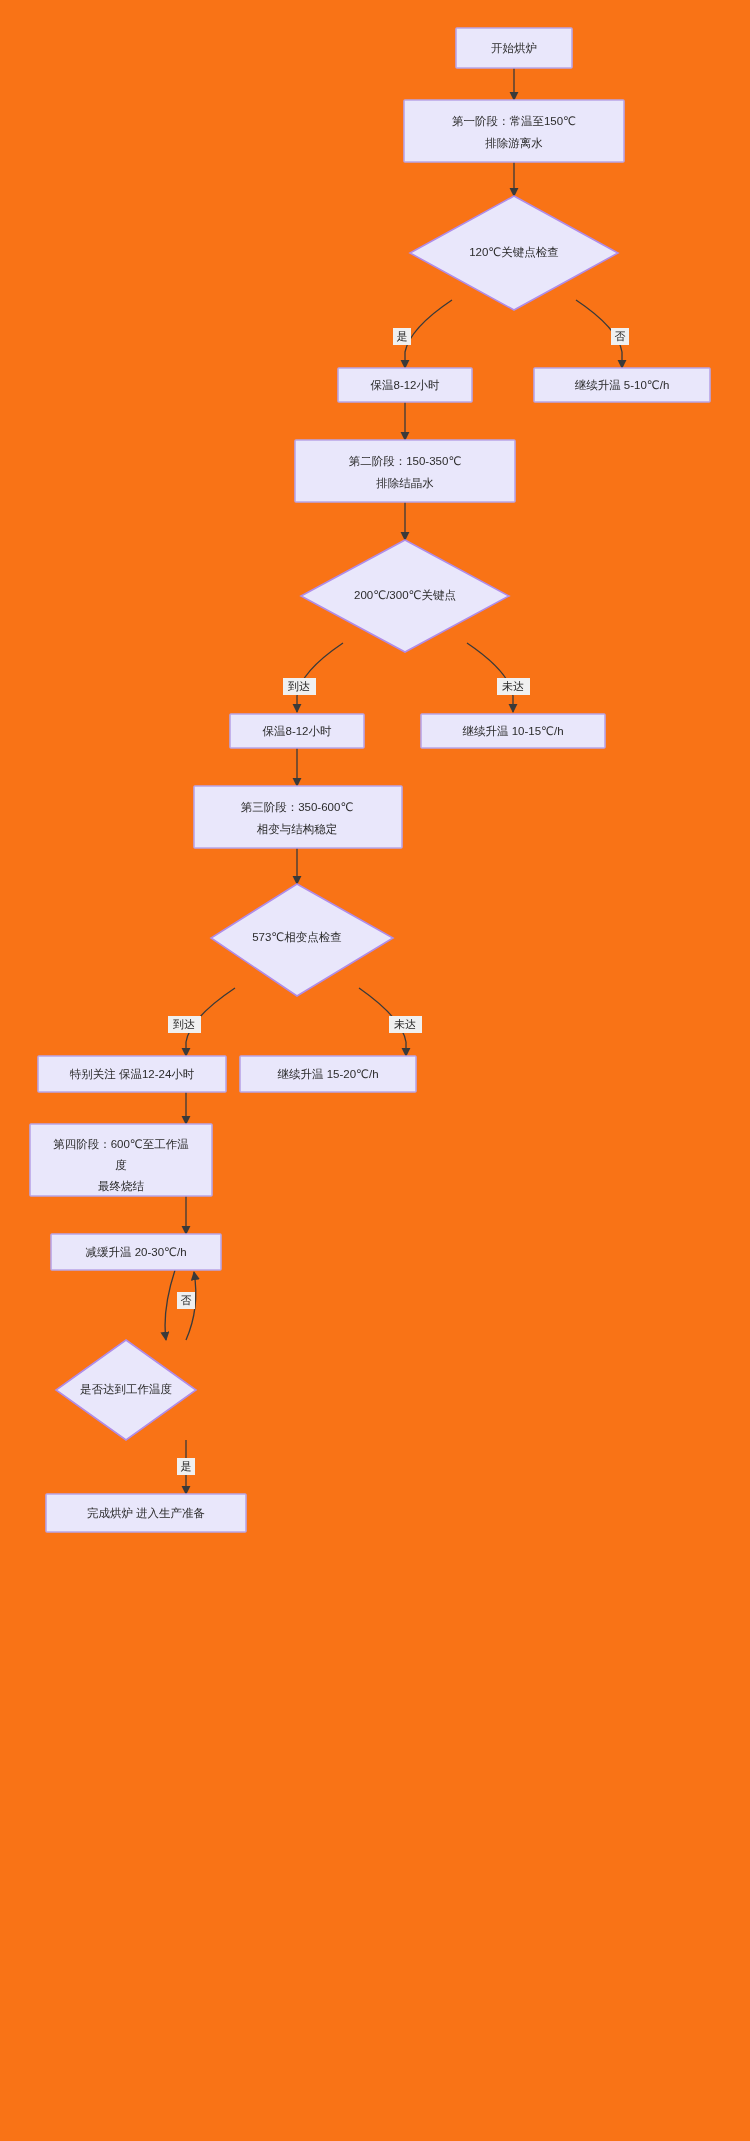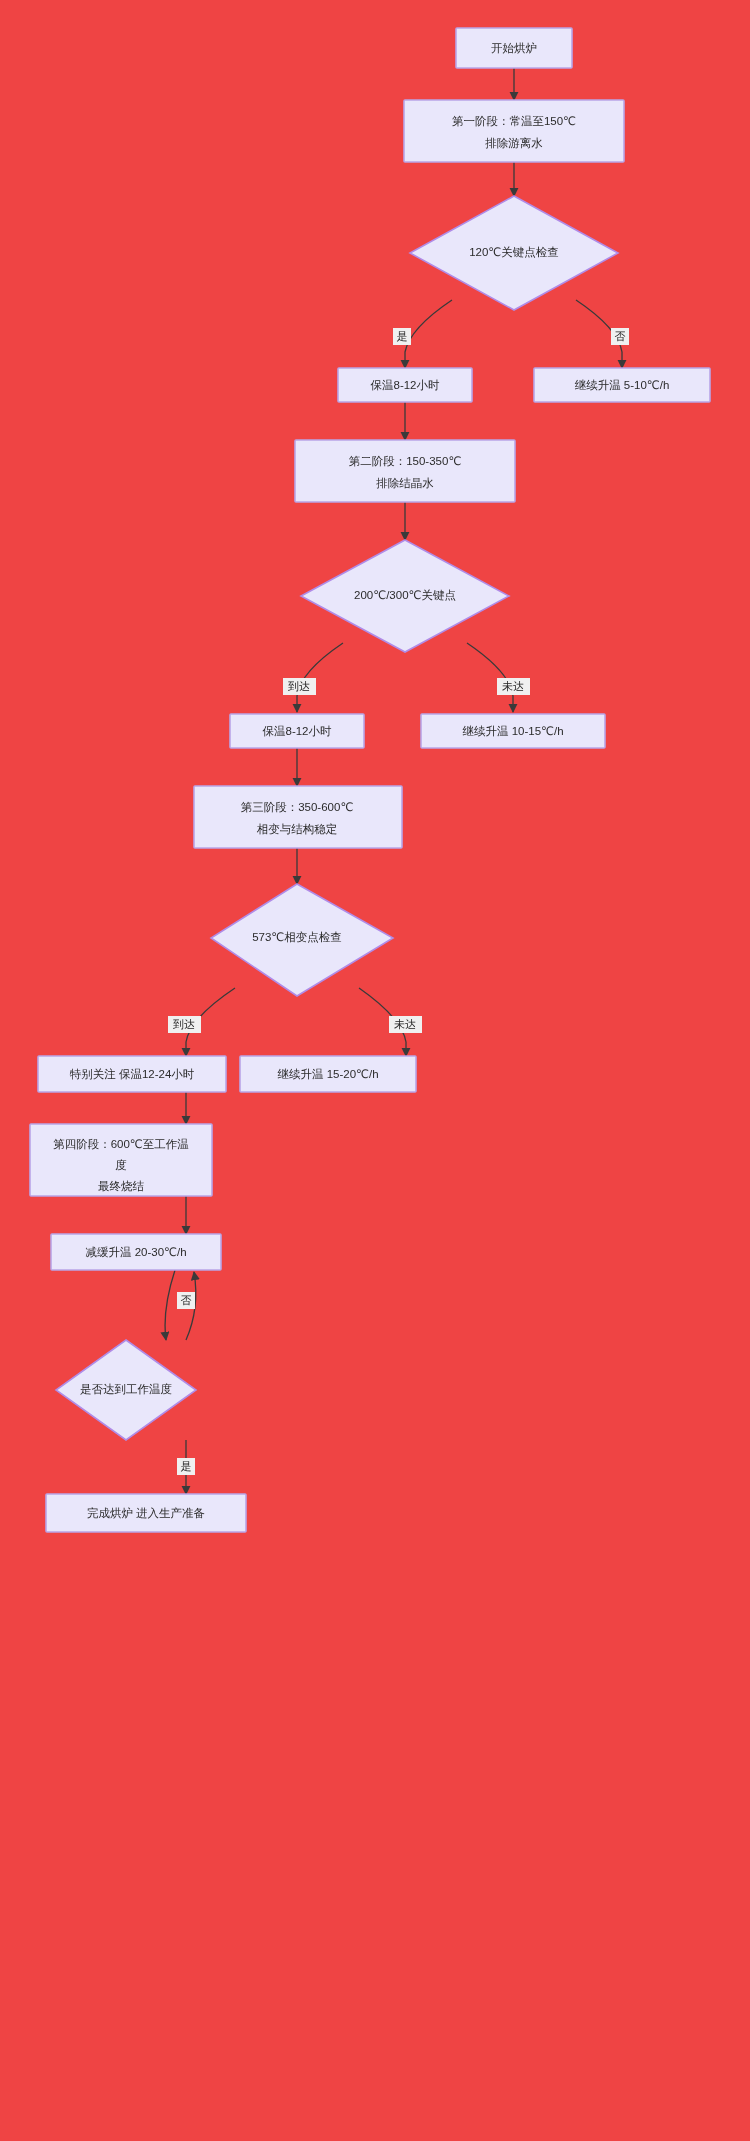--- a/index.html
+++ b/index.html
@@ -7,21 +7,21 @@
     padding: 0;
     background: #ffffff;
   }
   body {
     font-family: "Liberation Sans", "DejaVu Sans", sans-serif;
   }
   #canvas {
     position: relative;
     width: 750px;
     height: 2141px;
-    background: #ef4444;
+    background: #f97316;
     overflow: hidden;
   }
   svg.flow {
     position: absolute;
     top: 0;
     left: 0;
     width: 750px;
     height: 2141px;
     display: block;
   }

